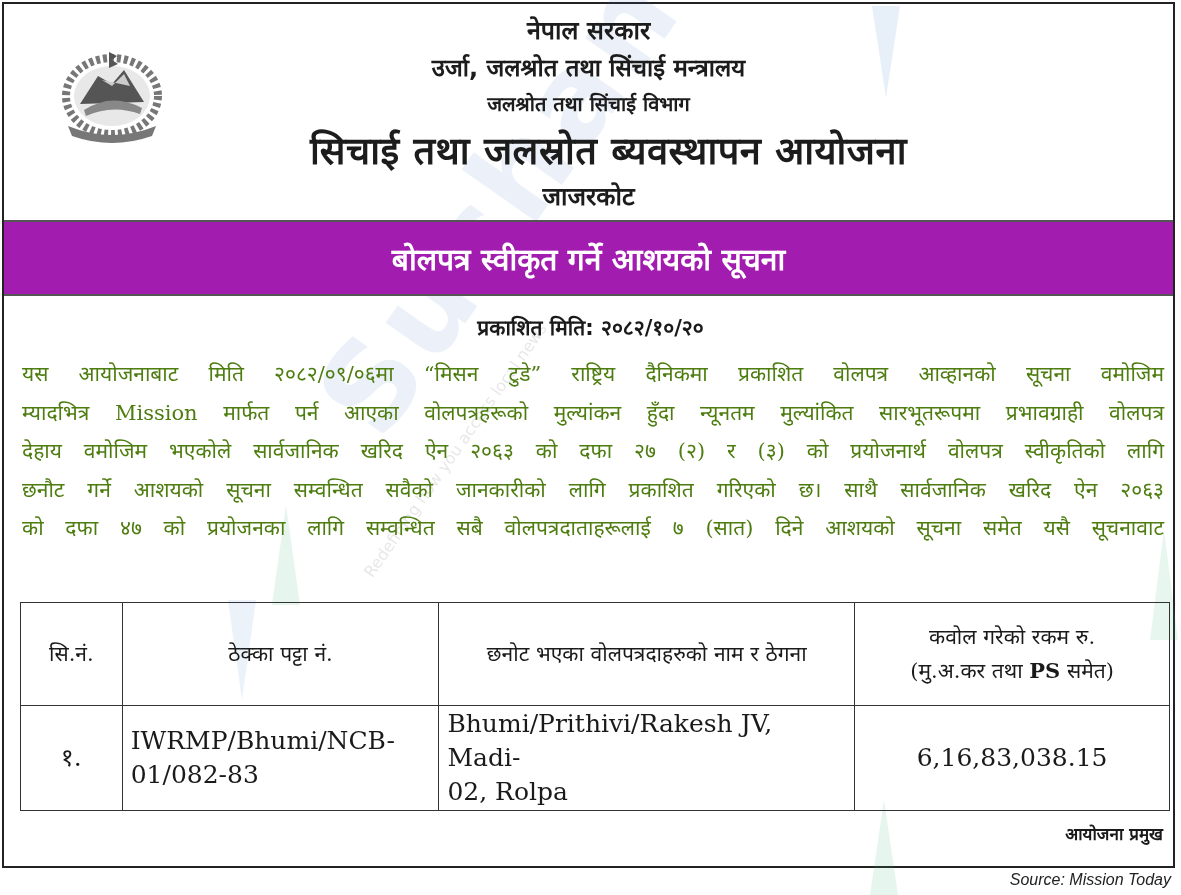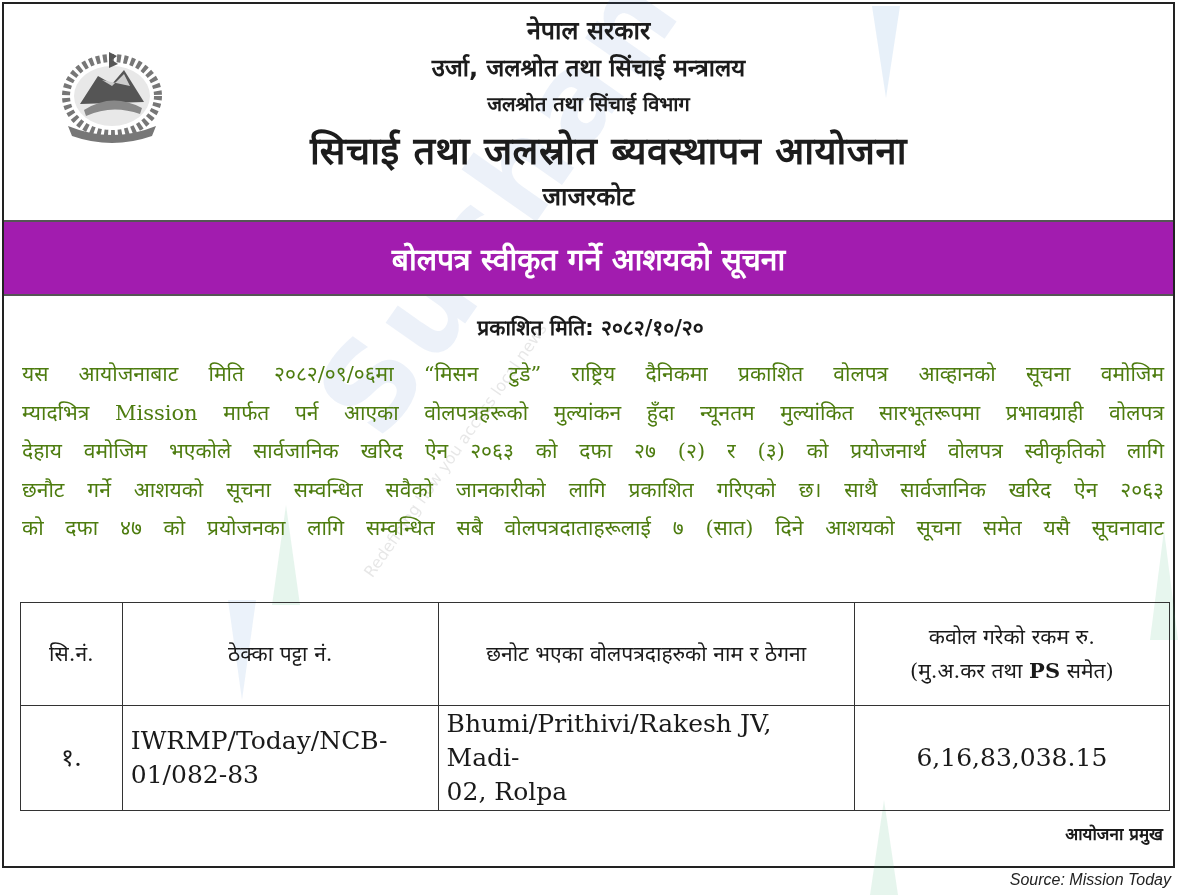--- a/index.html
+++ b/index.html
@@ -275,21 +275,21 @@
       <th class="col-amount">
         <span>कवोल गरेको रकम रु.</span><br>
         <span>(मु.अ.कर तथा </span><span class="ps">PS</span><span> समेत)</span>
       </th>
     </tr>
   </thead>
   <tbody>
     <tr>
       <td>१.</td>
       <td class="left">
-        <span>IWRMP/Today/NCB-</span><br>
+        <span>IWRMP/Bhumi/NCB-</span><br>
         <span>01/082-83</span>
       </td>
       <td class="left">
         <span>Bhumi/Prithivi/Rakesh JV, Madi-</span><br>
         <span>02, Rolpa</span>
       </td>
       <td>6,16,83,038.15</td>
     </tr>
   </tbody>
 </table>

